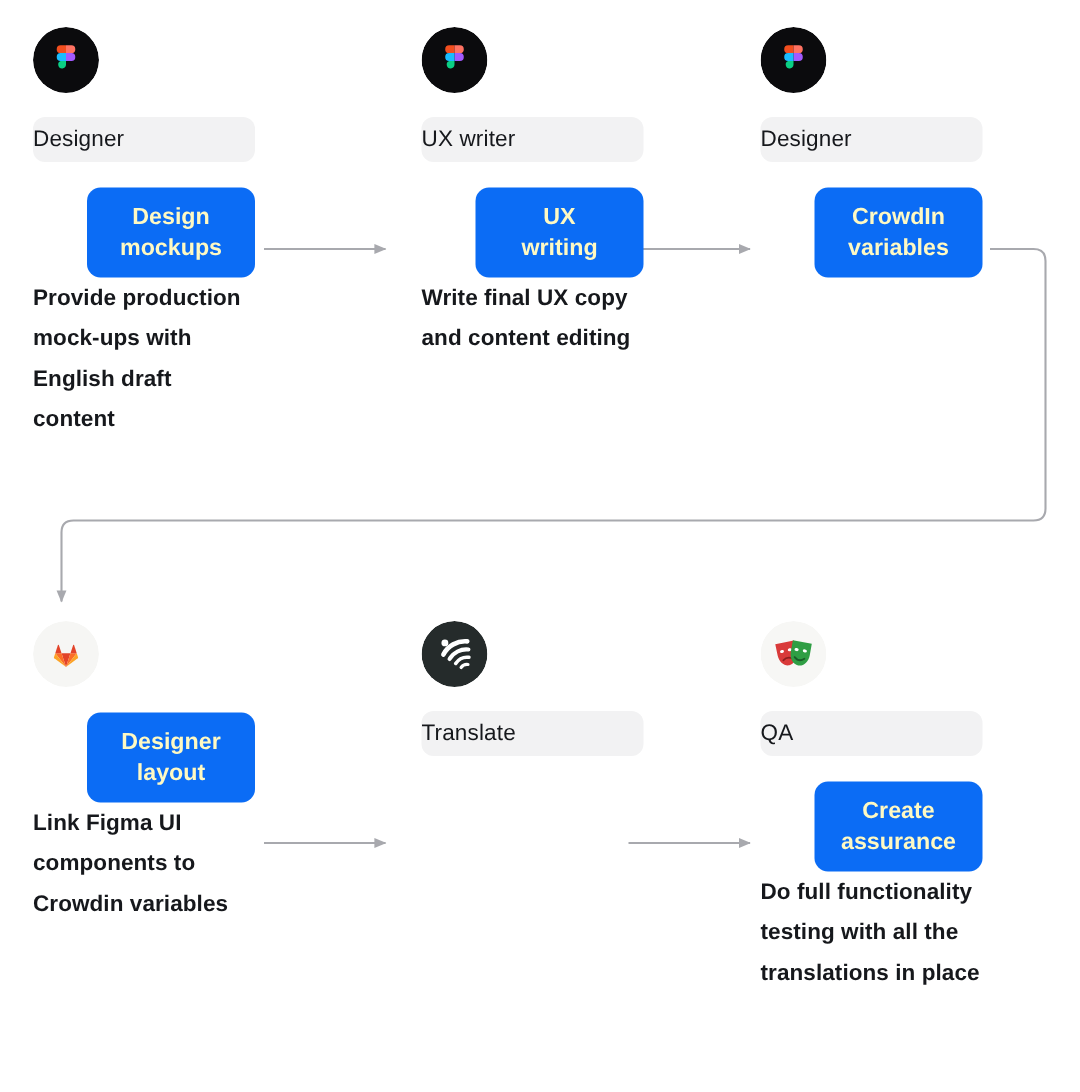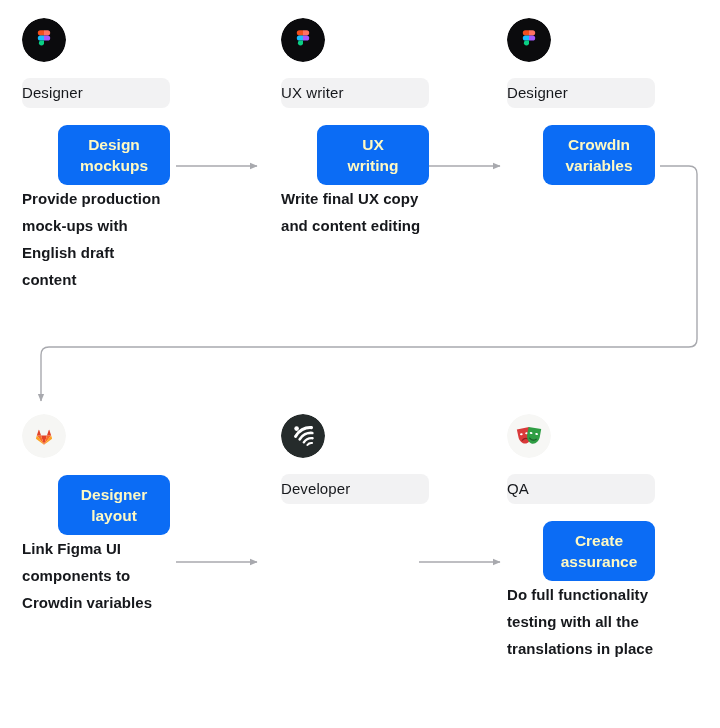--- a/index.html
+++ b/index.html
@@ -217,21 +217,21 @@
         <circle cx="22" cy="22" r="22" fill="#252b2b"></circle>
         <g fill="none" stroke="#ffffff" stroke-linecap="round">
           <path d="M30.5 13.6 C24.0 13.0 17.4 16.6 14.6 22.4" stroke-width="3.1"></path>
           <path d="M31.3 19.0 C26.3 18.4 21.2 21.0 18.7 25.4" stroke-width="2.7"></path>
           <path d="M31.6 24.2 C28.2 23.8 24.7 25.5 22.8 28.3" stroke-width="2.4"></path>
           <path d="M31.0 29.0 C29.2 28.8 27.4 29.6 26.4 31.0" stroke-width="2.1"></path>
         </g>
         <circle cx="15.6" cy="14.6" r="2.3" fill="#ffffff"></circle>
       </svg>
     </div>
-    <div class="role-pill">Developer</div>
+    <div class="role-pill">Translate</div>
   </div>
 
   <div class="stage row2 col3">
     <div class="avatar">
       <svg viewBox="0 0 44 44">
         <circle cx="22" cy="22" r="22" fill="#f7f7f5"></circle>
 
         <g transform="rotate(-12 19 23)">
           <path d="M11.6 13.8 h12.6 v7.6 c0 4.4 -2.9 8.0 -6.3 8.0 c-3.4 0 -6.3 -3.6 -6.3 -8.0 z" fill="#d93a3a"></path>
           <ellipse cx="15.0" cy="19.4" rx="1.35" ry="1.0" fill="#ffffff"></ellipse>

